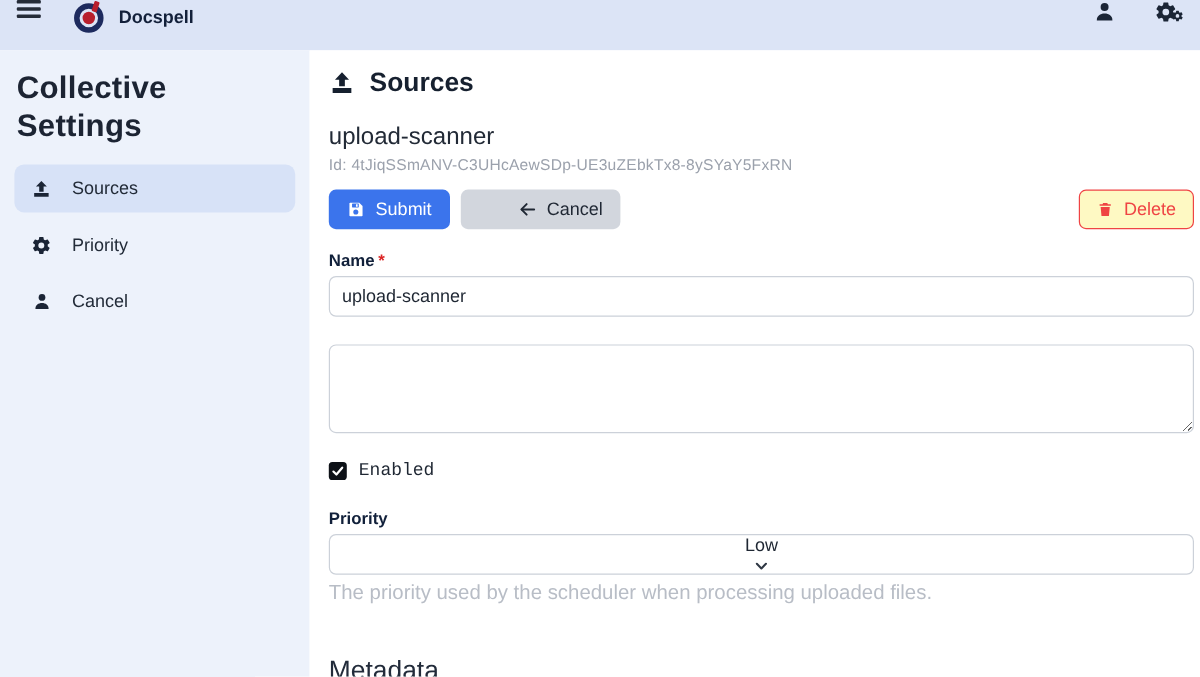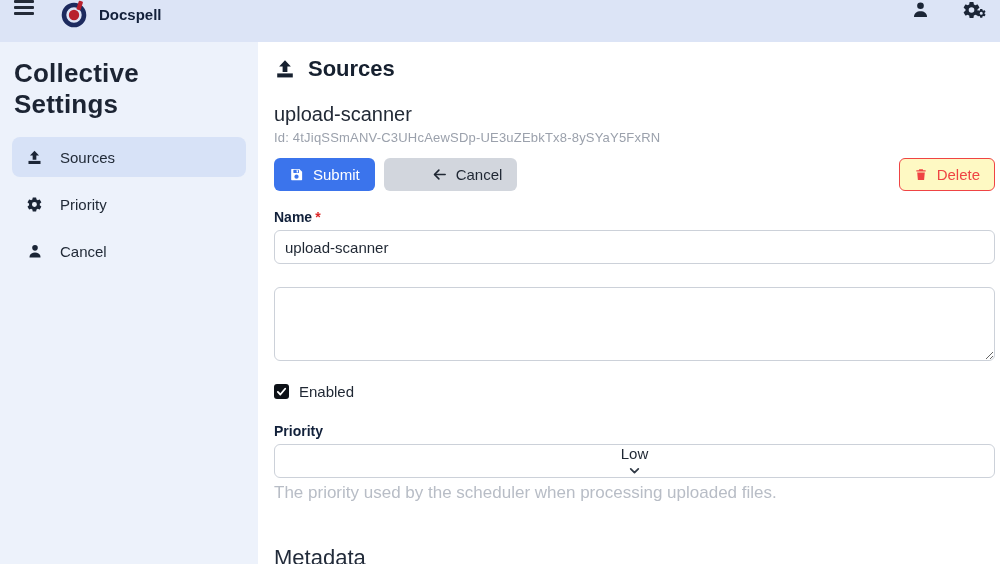--- a/index.html
+++ b/index.html
@@ -57,21 +57,21 @@
     background:#ffffff;
   }
   .text-input { height:34px; padding:0 10px; }
   .textarea { height:74px; padding:7px 10px; resize:both; }
   .enabled-row { margin-top:18px; display:flex; align-items:center; gap:10px; }
   .checkbox {
     width:15px; height:15px; background:#0d1117; border-radius:3px;
     display:inline-flex; align-items:center; justify-content:center; cursor:pointer;
   }
   .checkbox svg { width:11px; height:11px; }
-  .enabled-label { font-size:15px; color:#1f2733; }
+  .enabled-label { font-size:15px; color:#1f2733;font-family:Liberation Mono, monospace; }
   .field-priority { margin-top:23px; }
   .select {
     height:34px; display:flex; align-items:center; justify-content:space-between;
     padding:0 12px; cursor:pointer;flex-direction:column;
   }
   .select-chevron { color:#303945; display:flex; }
   .help-text { margin-top:5px; font-size:17px; color:#b8bdc6; }
   .metadata-heading { margin-top:42px; font-size:22px; font-weight:400; color:#222b3a; }
   svg { display:block; }
 </style>

